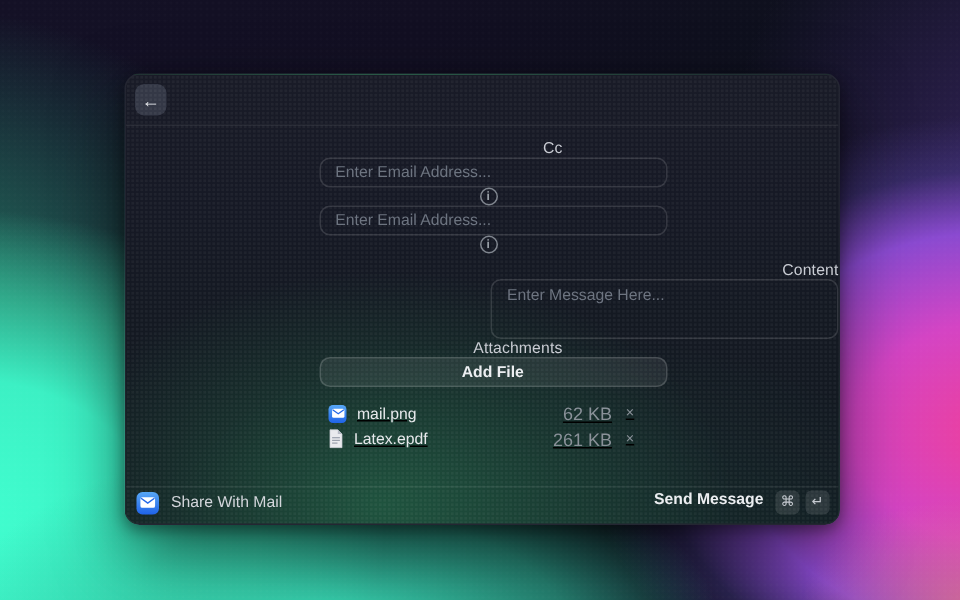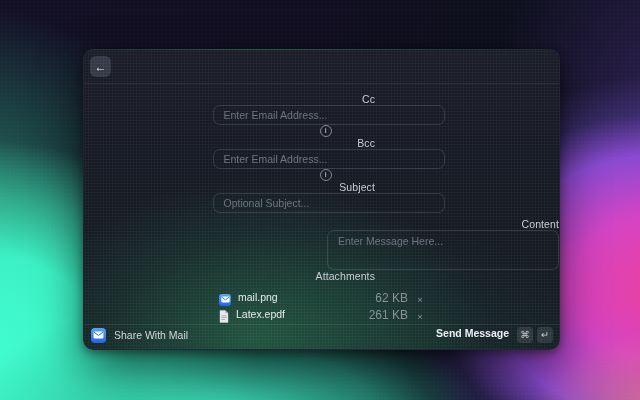--- a/index.html
+++ b/index.html
@@ -77,21 +77,21 @@
   }
   .add-file-btn{
     width:232px;height:20px;border-radius:7px;
     background:rgba(255,255,255,0.075);
     border:1px solid rgba(255,255,255,0.16);
     color:#eceef1;font-size:10.5px;font-weight:700;
     display:flex;align-items:center;justify-content:center;cursor:default;
     font-family:"Liberation Sans",sans-serif;
   }
   .attach-list{margin:9px 0 0 135px;width:206px;}
-  .attach-row{display:flex;height:17px;}
+  .attach-row{display:flex;align-items:center;height:17px;text-decoration:underline;}
   .file-ic{flex:none;margin-right:7px;display:flex;align-items:center;justify-content:center;}
   .mail-ic{width:12px;height:12px;border-radius:3px;background:linear-gradient(180deg,#58a7f6,#1f63e8);}
   .attach-name{font-size:10.5px;color:#e7e9ec;flex:none;}
   .attach-spacer{flex:1;}
   .attach-size{font-size:12px;color:#8a9199;}
   .attach-x{
     margin-left:7px;color:#8a9199;font-size:9.5px;line-height:1;
     background:none;border:none;padding:0;cursor:default;width:10px;text-align:center;
   }
   
@@ -133,43 +133,39 @@
 
       <div class="form-row">
         <div class="row-label">Cc</div>
         <div class="row-control">
           <input class="text-input" placeholder="Enter Email Address..." style="">
         </div>
         <div class="info-badge">i</div>
       </div>
 
       <div class="form-row">
-        <div class="row-label">Bcc</div>
         <div class="row-control">
           <input class="text-input" placeholder="Enter Email Address..." style="">
         </div>
         <div class="info-badge">i</div>
       </div>
 
-      <div class="form-row">
-        <div class="row-label">Subject</div>
-        <div class="row-control">
-          <input class="text-input" placeholder="Optional Subject..." style="">
-        </div>
-      </div>
 
       <div class="form-row align-top">
         <div class="row-label">Content</div>
         <div class="row-control">
           <textarea class="text-area" placeholder="Enter Message Here..." style=""></textarea>
         </div>
       </div>
 
       <div class="form-row">
         <div class="row-label">Attachments</div>
+        <div class="row-control">
+          <button class="add-file-btn">Add File</button>
+        </div>
       </div>
 
       <div class="attach-list">
         <div class="attach-row">
           <span class="file-ic">
             <span class="mail-ic" style="display:flex;align-items:center;justify-content:center;">
               <svg width="9" height="7" viewBox="0 0 12 9" aria-hidden="true">
                 <rect x="0.5" y="0.5" width="11" height="8" rx="1.4" fill="#ffffff"></rect>
                 <path d="M1 1.3 L6 5 L11 1.3" stroke="#2468e8" stroke-width="1.1" fill="none"></path>
               </svg>

